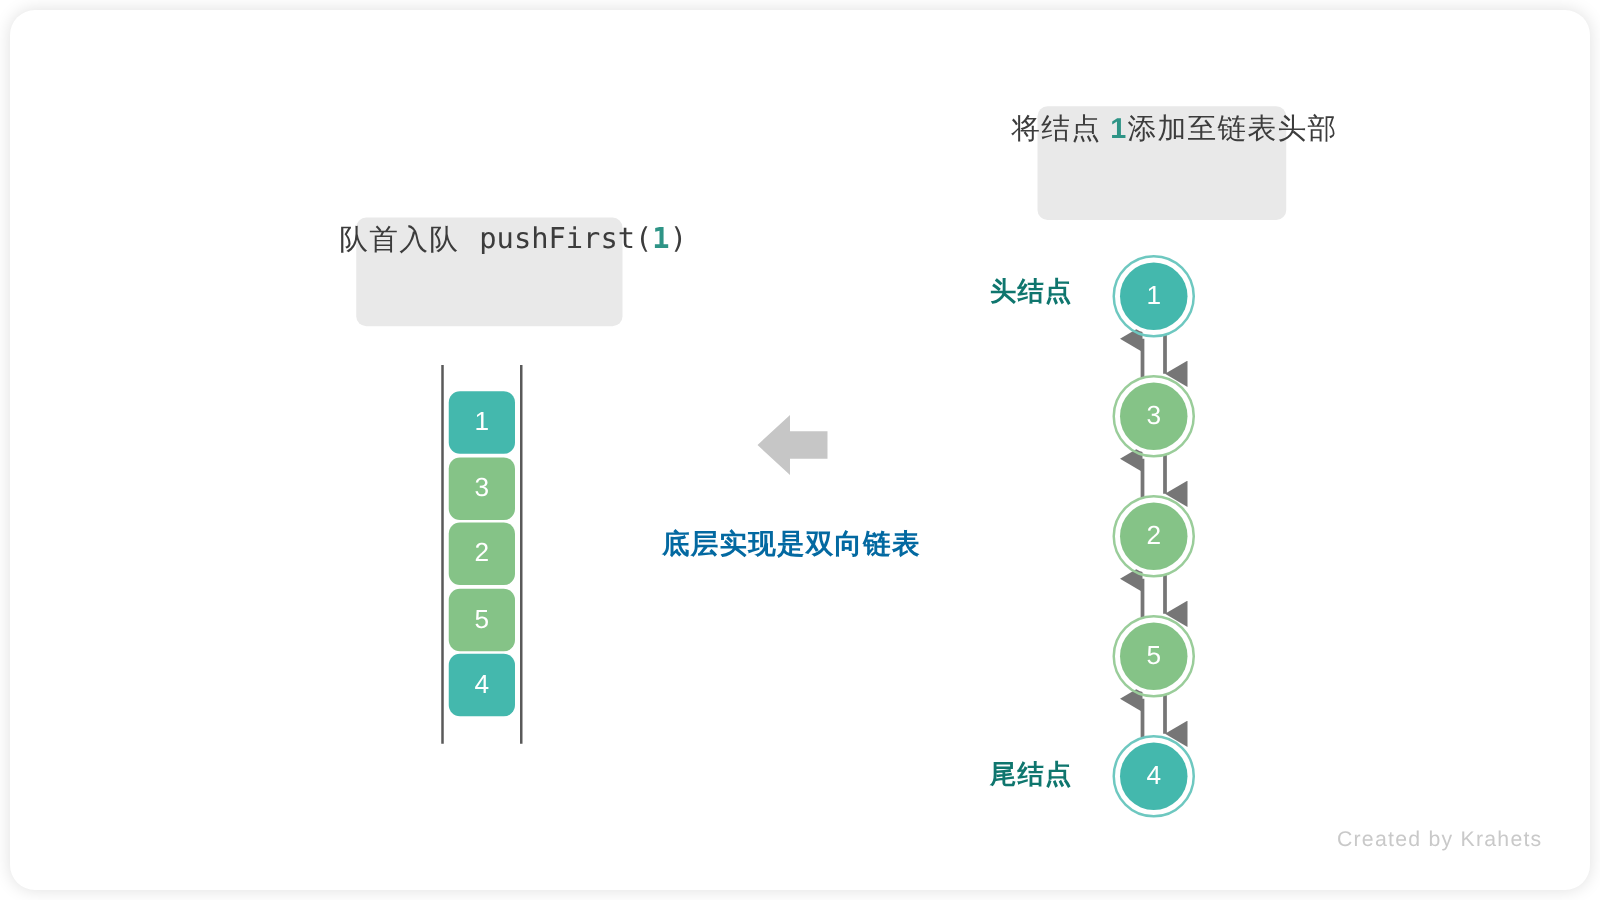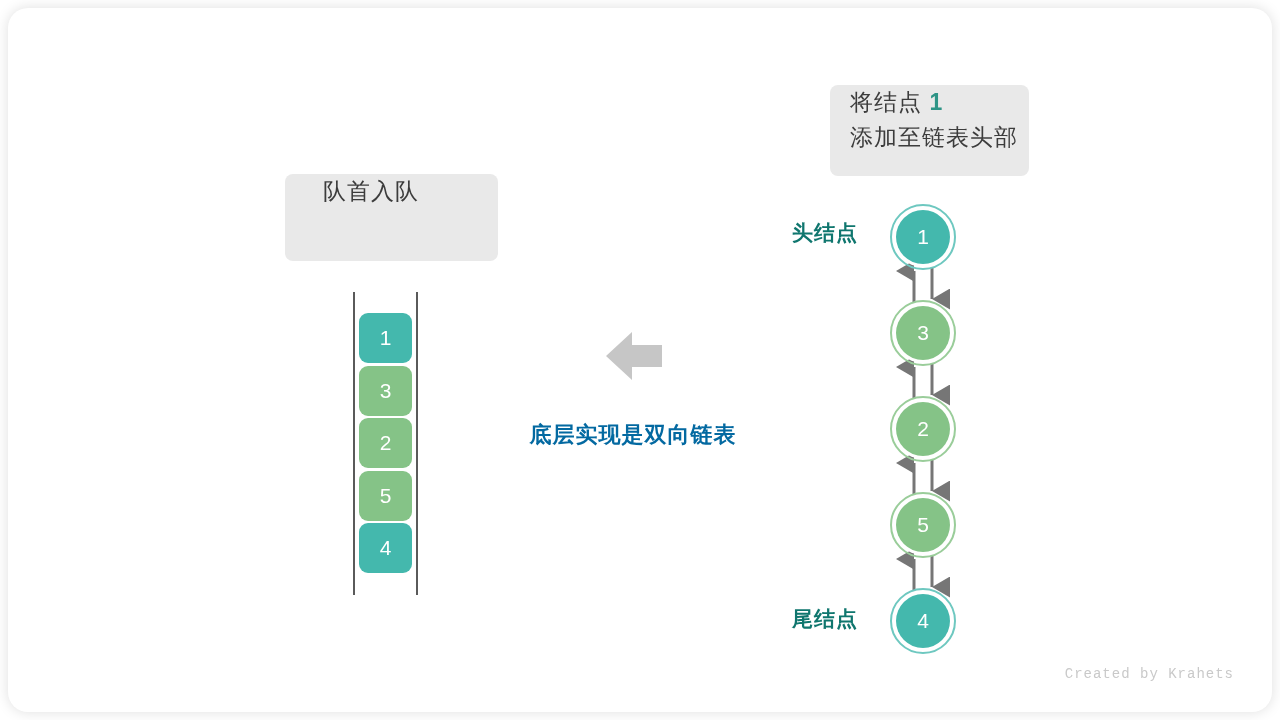--- a/index.html
+++ b/index.html
@@ -31,21 +31,22 @@
     box-shadow: 0 0 14px rgba(0,0,0,0.13);
   }
 
   
   .label-box {
     position: absolute;
     background: #e9e9e9;
     border-radius: 8px;
     box-sizing: border-box;
     display: flex;
-    flex-direction: column;
+    flex-direction: row;
+    justify-content: center;
   }
   .label-box .line {
     color: #3c3c3c;
     white-space: pre;
   }
   .label-cjk {
     font-family: "Liberation Sans", "DejaVu Sans", sans-serif;
     font-size: 23px;
     letter-spacing: 1px;
   }
@@ -179,34 +180,35 @@
   }
   #head-label { left: 784px; top: 211px; }
   #tail-label { left: 784px; top: 597px; }
 
   
   #credit {
     position: absolute;
     right: 38px;
     bottom: 30px;
     color: #c9c9c9;
-    font-family: Liberation Mono, monospace;
-    font-size: 14px;
+    font-family: Liberation Sans, sans-serif;
+    font-size: 17px;
     letter-spacing: 1px;
   }
 </style>
 </head>
 <body>
 
 <div id="stage">
 
   <div class="card">
 
     <div class="label-box" id="op-label">
       <div class="line label-cjk">队首入队</div>
+      <div class="line label-mono"><span>pushFirst(</span><span class="accent-num">1</span><span>)</span></div>
     </div>
 
     <div class="label-box" id="note-label">
       <div class="line label-cjk"><span>将结点 </span><span class="accent-num">1</span></div>
       <div class="line label-cjk">添加至链表头部</div>
     </div>
 
     <div id="center-caption">
       <div>底层实现是双向链表</div>
     </div>

